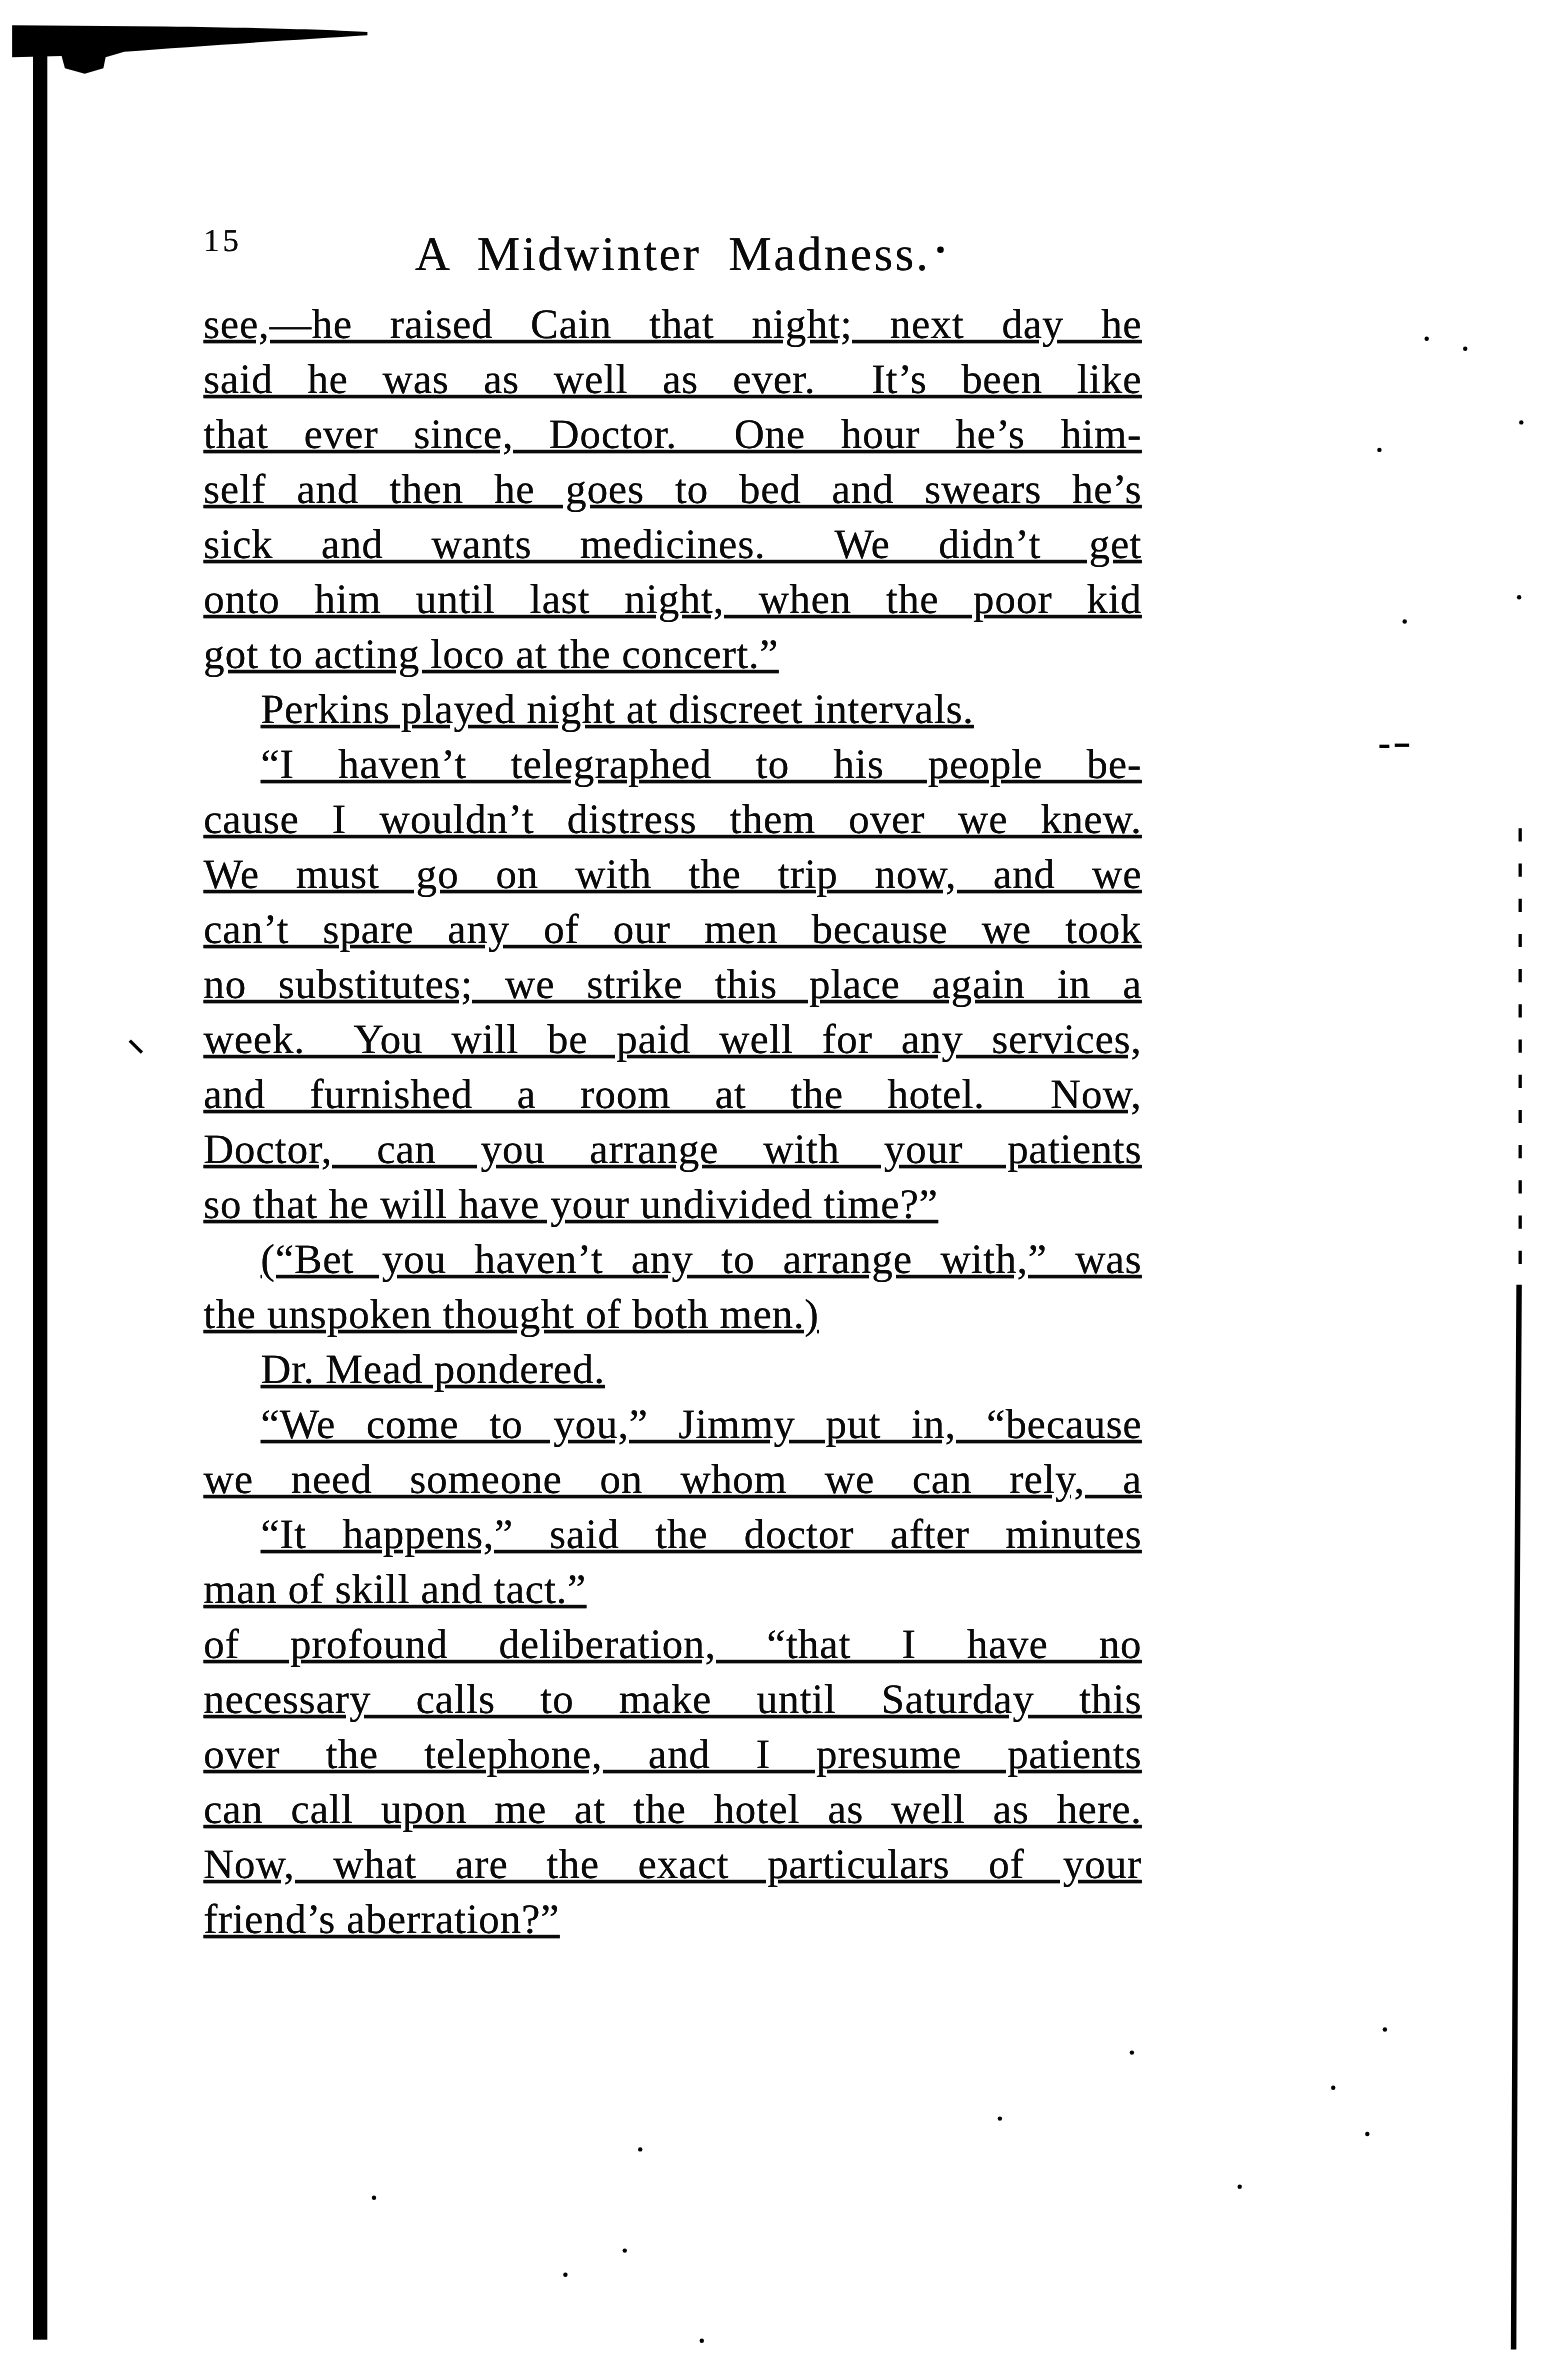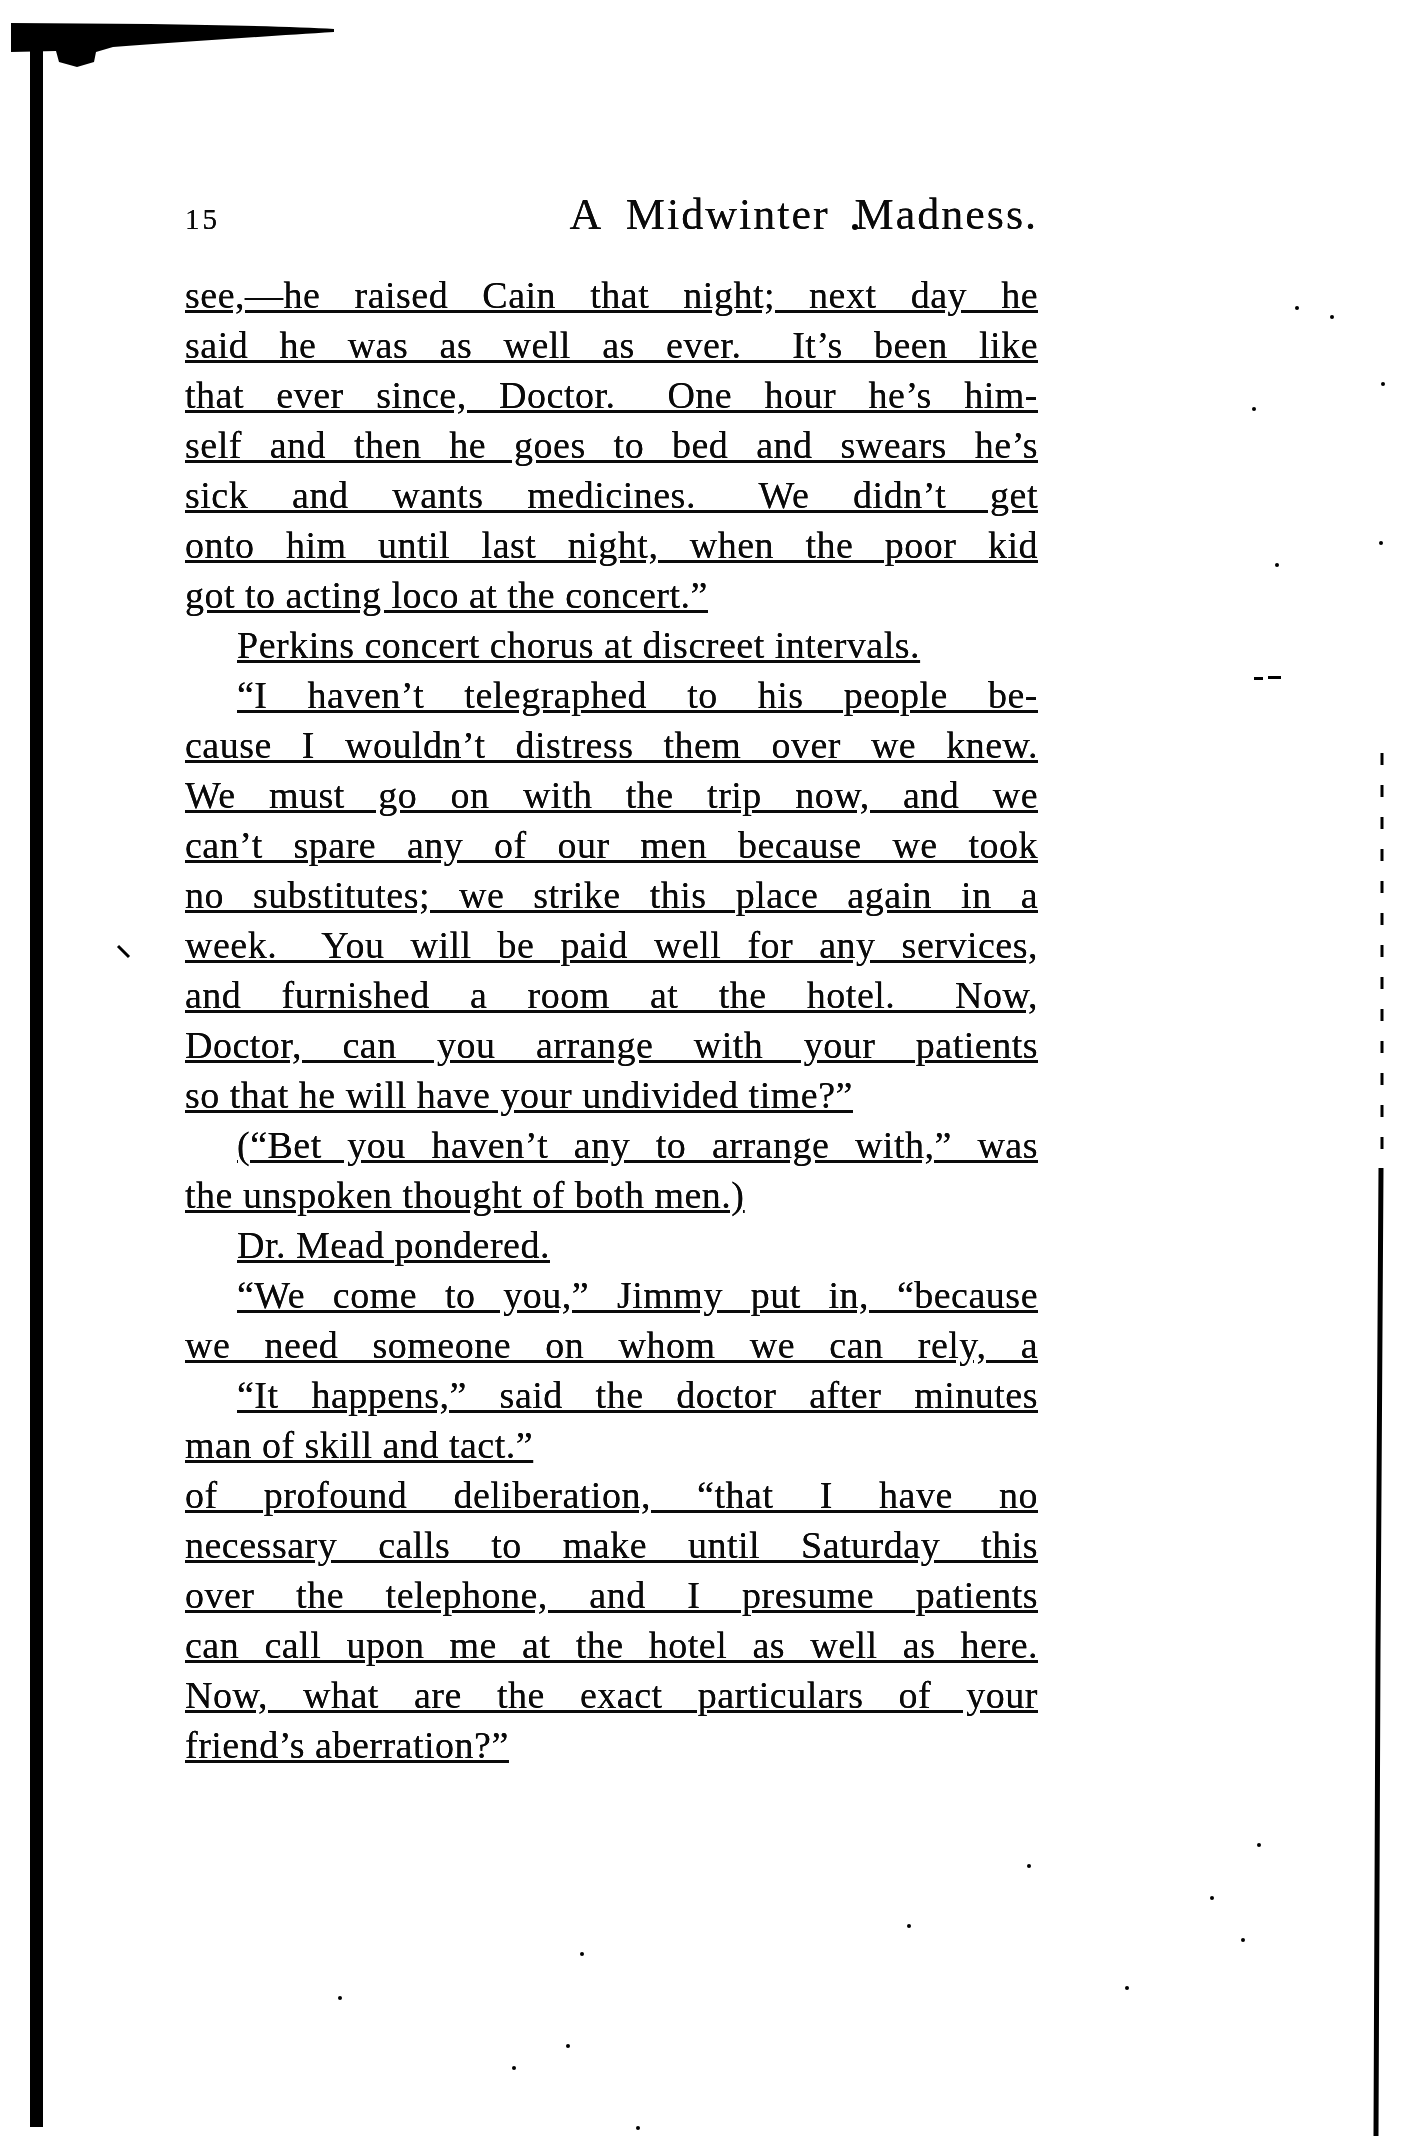--- a/index.html
+++ b/index.html
@@ -13,23 +13,23 @@
     height: 2146px;
     background: #ffffff;
     overflow: hidden;
     font-family: "Liberation Serif", "DejaVu Serif", serif;
     color: #0a0a0a;
   }
   
   .running-head {
     position: absolute;
     left: 185px;
-    top: 193px;
+    top: 209px;
     width: 853px;
-    text-align: right;
+    text-align: center;
     font-size: 44px;
     line-height: 44px;
     letter-spacing: 2px;
     word-spacing: 12px;
     white-space: nowrap;
     text-shadow: 0 0 0.5px currentColor;
   }
   .page-number {
     position: absolute;
     left: 185px;
@@ -120,21 +120,21 @@
   <div class="page-number">15</div>
 
   <div class="body-text">
     <div class="line">see,—he raised Cain that night; next day he</div>
     <div class="line">said he was as well as ever.  It’s been like</div>
     <div class="line">that ever since, Doctor.  One hour he’s him-</div>
     <div class="line">self and then he goes to bed and swears he’s</div>
     <div class="line">sick and wants medicines.  We didn’t get</div>
     <div class="line">onto him until last night, when the poor kid</div>
     <div class="line last">got to acting loco at the concert.”</div>
-    <div class="line indent last">Perkins concert chorus at discreet intervals.</div>
+    <div class="line indent last">Perkins played night at discreet intervals.</div>
     <div class="line indent">“I haven’t telegraphed to his people be-</div>
     <div class="line">cause I wouldn’t distress them over we knew.</div>
     <div class="line">We must go on with the trip now, and we</div>
     <div class="line">can’t spare any of our men because we took</div>
     <div class="line">no substitutes; we strike this place again in a</div>
     <div class="line">week.  You will be paid well for any services,</div>
     <div class="line">and furnished a room at the hotel.  Now,</div>
     <div class="line">Doctor, can you arrange with your patients</div>
     <div class="line last">so that he will have your undivided time?”</div>
     <div class="line indent">(“Bet you haven’t any to arrange with,” was</div>

